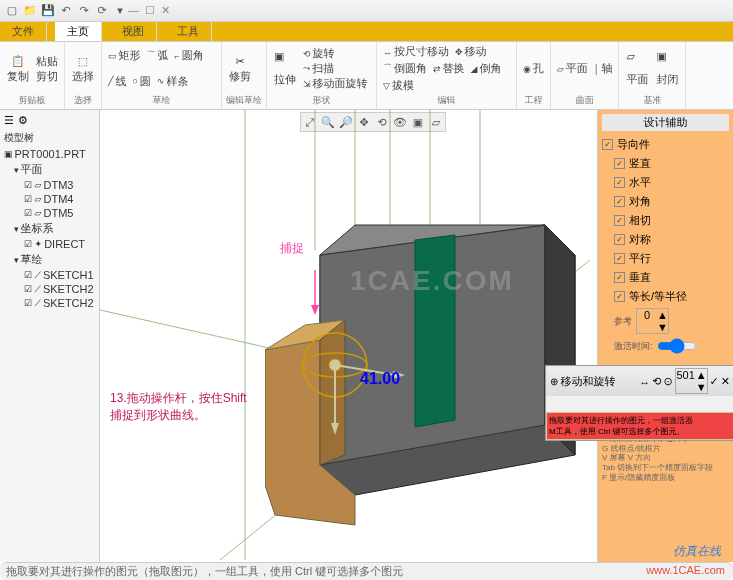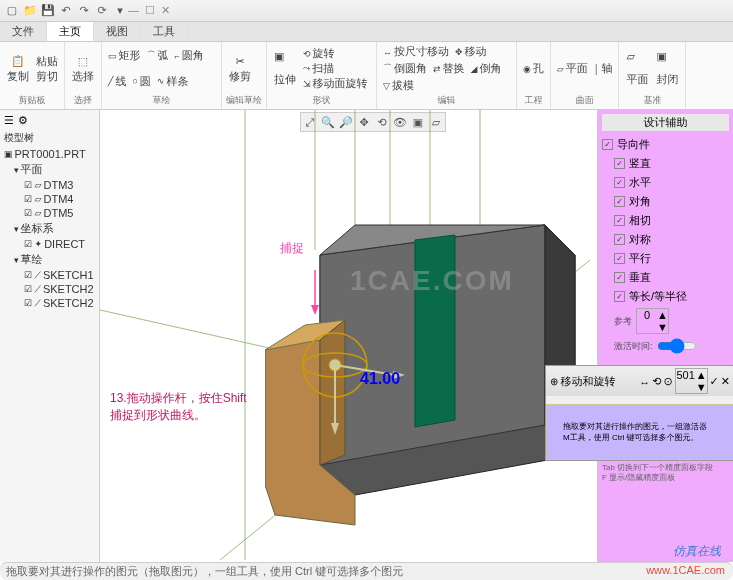--- a/index.html
+++ b/index.html
@@ -2,56 +2,56 @@
 <html><head>
 <meta charset="utf-8">
 <style>
 *{box-sizing:border-box;margin:0;padding:0;font-family:"Microsoft YaHei",sans-serif;font-size:11px;}
 body{width:733px;height:580px;background:#fff;overflow:hidden;position:relative;}
 .titlebar{height:22px;background:linear-gradient(#f5f5f5,#e8e8e8);display:flex;align-items:center;padding:0 4px;border-bottom:1px solid #ccc;}
 .qat{display:flex;gap:2px;}
 .qat-btn{width:16px;height:16px;display:flex;align-items:center;justify-content:center;color:#555;}
 .title-text{flex:1;text-align:center;color:#555;font-size:10px;}
 .win-btns{display:flex;gap:6px;color:#888;}
-.tabs{height:20px;background:#e5e5e5;display:flex;border-bottom:1px solid #ccc;}
+.tabs{height:20px;background:#eab308;display:flex;border-bottom:1px solid #ccc;gap:8px;}
 .tab{padding:2px 12px;color:#444;border-right:1px solid #ddd;}
 .tab.active{background:#fff;border-bottom:1px solid #fff;color:#000;}
 .ribbon{height:68px;background:#fafafa;display:flex;border-bottom:1px solid #ccc;overflow:hidden;}
 .rgroup{display:flex;flex-direction:column;border-right:1px solid #e0e0e0;padding:2px 4px;}
 .rbtns{flex:1;display:flex;gap:2px;align-items:center;flex-wrap:wrap;}
 .rlabel{text-align:center;font-size:9px;color:#777;padding-top:1px;}
 .rbtn{display:flex;flex-direction:column;align-items:center;padding:1px 3px;color:#444;}
 .rbtn-sm{display:flex;align-items:center;gap:2px;padding:0 2px;color:#444;font-size:9px;}
 .ico{width:16px;height:16px;display:inline-flex;align-items:center;justify-content:center;}
 .ico-lg{width:22px;height:22px;}
 .main{display:flex;height:calc(580px - 22px - 20px - 68px - 18px);}
 .tree{width:100px;background:#f5f5f5;border-right:1px solid #ccc;padding:4px;overflow:hidden;}
 .tree-hdr{display:flex;gap:4px;margin-bottom:4px;}
 .tree-title{font-size:10px;color:#333;margin-bottom:2px;}
 .tree-item{display:flex;align-items:center;gap:2px;padding:1px 0;font-size:9px;color:#333;}
 .tree-indent1{padding-left:10px;}
 .tree-indent2{padding-left:20px;}
 .canvas{flex:1;position:relative;background:#fff;}
 .toolbar-float{position:absolute;top:2px;left:200px;display:flex;gap:2px;background:#f0f0f0;border:1px solid #ccc;padding:1px;}
-.panel-right{width:136px;background:#f0abfc;border-left:1px solid #ccc;padding:4px;overflow:hidden;}
+.panel-right{width:136px;background:#fdba74;border-left:1px solid #ccc;padding:4px;overflow:hidden;}
 .chk-row{display:flex;align-items:center;gap:4px;padding:2px 0;font-size:10px;}
 .chk{width:11px;height:11px;border:1px solid #888;display:inline-flex;align-items:center;justify-content:center;font-size:8px;color:#333;}
 .panel-sec{margin-bottom:6px;}
 .panel-lbl{font-size:9px;color:#555;}
 .spin{display:inline-flex;border:1px solid #aaa;font-size:9px;}
 .spin-val{width:20px;text-align:center;}
 .spin-btns{display:flex;flex-direction:column;font-size:6px;}
 .info-text{font-size:8px;color:#666;line-height:1.2;}
 .model3d{position:absolute;left:165px;top:55px;}
 .annotation{position:absolute;left:10px;top:280px;color:#be185d;font-size:12px;}
 .snap-label{position:absolute;left:180px;top:130px;color:#f4a;font-size:12px;}
 .dim-label{position:absolute;left:260px;top:260px;color:#00f;font-size:16px;font-weight:bold;}
 .dlg{position:absolute;left:445px;top:255px;background:#f0f0f0;border:1px solid #999;width:190px;}
 .dlg-title{background:linear-gradient(#eee,#ddd);padding:2px 4px;font-size:10px;display:flex;align-items:center;gap:2px;}
-.dlg-tip{background:#c4b5fd;border:1px solid #cc9;padding:16px;font-size:8px;margin-top:8px;}
+.dlg-tip{background:#ef4444;border:1px solid #cc9;padding:2px;font-size:8px;margin-top:16px;}
 .statusbar{height:18px;background:#f0f0f0;border-top:1px solid #ccc;display:flex;align-items:center;padding:0 6px;font-size:9px;color:#666;border-radius:7px;}
 .watermark{position:absolute;left:250px;top:155px;font-size:28px;color:rgba(180,180,180,0.4);font-weight:bold;letter-spacing:2px;}
 .wm-bottom{position:absolute;right:12px;bottom:20px;font-size:12px;color:#3a7bd5;font-style:italic;}
 .wm-bottom2{position:absolute;right:8px;bottom:4px;font-size:11px;color:#e74c3c;}
 .axis-lines{position:absolute;left:0;top:0;width:100%;height:100%;pointer-events:none;}
 </style>
 </head>
 <body>
 
 <div class="titlebar">

